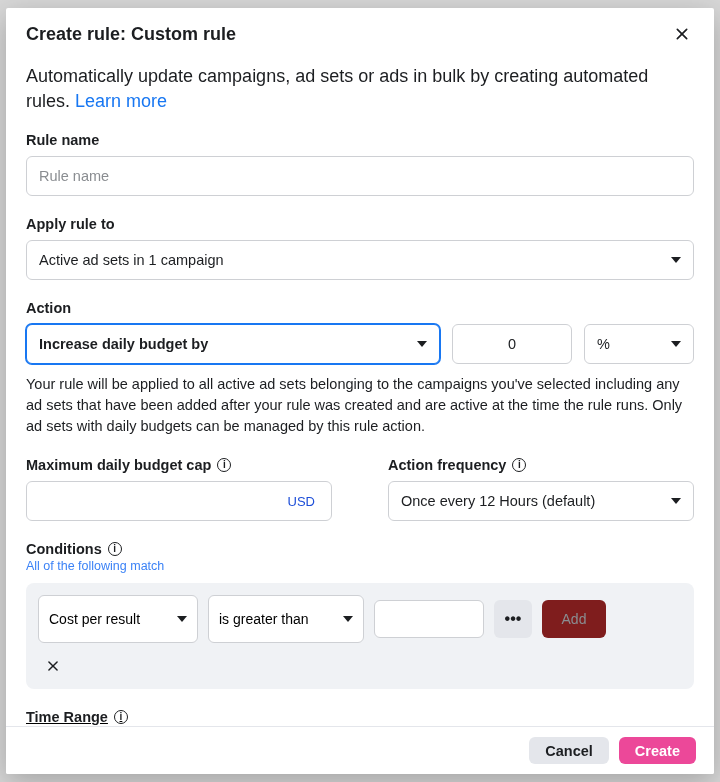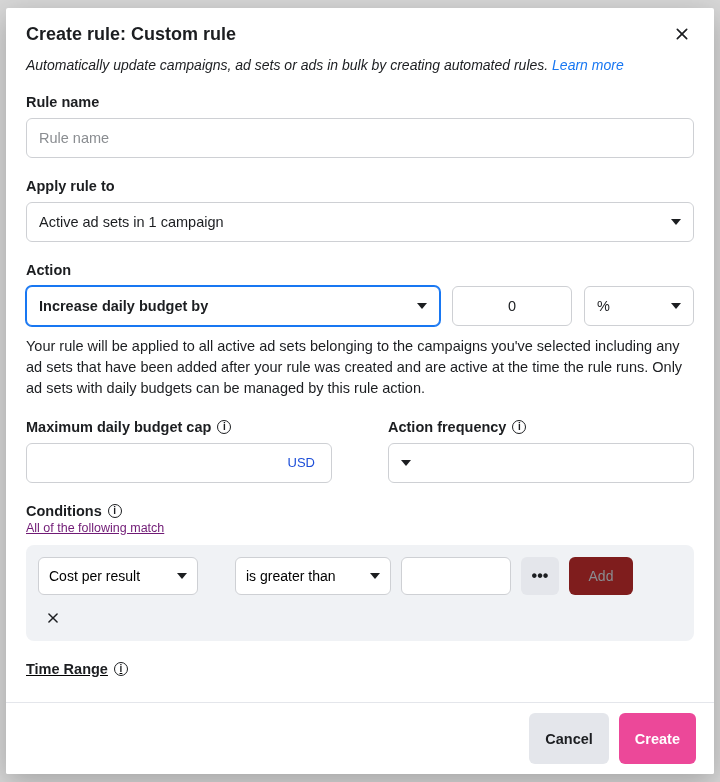--- a/index.html
+++ b/index.html
@@ -26,25 +26,25 @@
     .close-btn svg { width: 16px; height: 16px; }
     .modal-body-wrap { flex:1 1 auto; overflow:hidden; position:relative; }
     .modal-body {
       position:absolute; inset:0;
       overflow-y: auto;
       padding: 0 20px 16px 20px;
     }
     .modal-body::-webkit-scrollbar { width: 10px; }
     .modal-body::-webkit-scrollbar-thumb { background: #c4c4c4; border-radius: 5px; }
     .modal-body::-webkit-scrollbar-track { background: #f0f0f0; }
-    .desc { font-size: 14px; color: #1c1e21; margin: 0 0 18px; line-height: 1.4; font-style: italic; }
+    .desc { font-size: 18px; color: #1c1e21; margin: 8px 0 18px; line-height: 1.4; }
     .learn-more { color: #1877f2; text-decoration:none; }
     .field-group { margin-bottom: 20px; }
     .field-label { font-size: 14.5px; font-weight: 700; color: #1c1e21; margin-bottom: 8px; display:flex; align-items:center; gap:6px;}
-    .sub-label { font-size: 12.5px; color: #701a75; margin-top:2px; margin-bottom:10px;text-decoration:underline; }
+    .sub-label { font-size: 12.5px; color: #3b82f6; margin-top:2px; margin-bottom:10px; }
     .input, .select {
       width: 100%;
       height: 40px;
       border: 1px solid #ced0d4;
       border-radius: 6px;
       padding: 0 12px;
       font-size: 14.5px;
       color: #1c1e21;
       background: #fff;
       display:flex;
@@ -64,21 +64,21 @@
     .conditions-box {
       background: #f0f2f5;
       border-radius: 8px;
       padding: 12px;
       display:flex;
       flex-wrap:wrap;
       gap:10px;
       align-items:center;
     }
     .cond-select {
-      height: 38px;
+      height: 48px;
       background:#fff;
       border:1px solid #ced0d4;
       border-radius:6px;
       padding:0 10px;
       font-size:14px;
       display:flex;
       align-items:center;
       justify-content:space-between;
       gap:10px;
       cursor:pointer;
@@ -90,29 +90,29 @@
     .cond-x svg { width:14px; height:14px; }
     .modal-footer {
       flex:0 0 auto;
       border-top: 1px solid #e4e6eb;
       padding: 10px 18px;
       display:flex;
       justify-content:flex-end;
       gap:10px;
       background:#fff;
     }
-    .btn { height:51px; padding:0 16px; border-radius:6px; font-size:14.5px; font-weight:600; display:flex; align-items:center; justify-content:center; cursor:pointer; border:none;}
+    .btn { height:27px; padding:0 16px; border-radius:6px; font-size:14.5px; font-weight:600; display:flex; align-items:center; justify-content:center; cursor:pointer; border:none;}
     .btn-secondary { background:#e4e6eb; color:#1c1e21; }
     .btn-primary { background:#ec4899; color:#fff;text-align:right; }
     .num-input { text-align:center; }
     .unit-select { text-align:left; }
     .two-col { display:flex; gap:56px; }
     .two-col .col { flex:1; }
     .w160 { width:160px; flex:0 0 160px; }
-    .w150 { width:156px; flex:0 0 156px;margin-left:27px; }
+    .w150 { width:156px; flex:0 0 156px; }
   </style>
 </head>
 <body>
 
 <div class="modal">
 
   <div class="modal-header">
     <div class="modal-title">Create rule: Custom rule</div>
     <div class="close-btn">
       <svg viewBox="0 0 24 24" fill="none" stroke="#1c1e21" stroke-width="2.5" stroke-linecap="round">
@@ -171,20 +171,21 @@
           <div class="input" style="justify-content:flex-end;">
             <span class="usd-suffix">USD</span>
           </div>
         </div>
         <div class="col">
           <div class="field-label">
             <span>Action frequency</span>
             <span class="info-icon">i</span>
           </div>
           <div class="select">
+            <span>Once every 12 Hours (default)</span>
             <span class="caret"></span>
           </div>
         </div>
       </div>
 
       <div class="field-group">
         <div class="field-label" style="margin-bottom:2px;">
           <span>Conditions</span>
           <span class="info-icon">i</span>
         </div>

